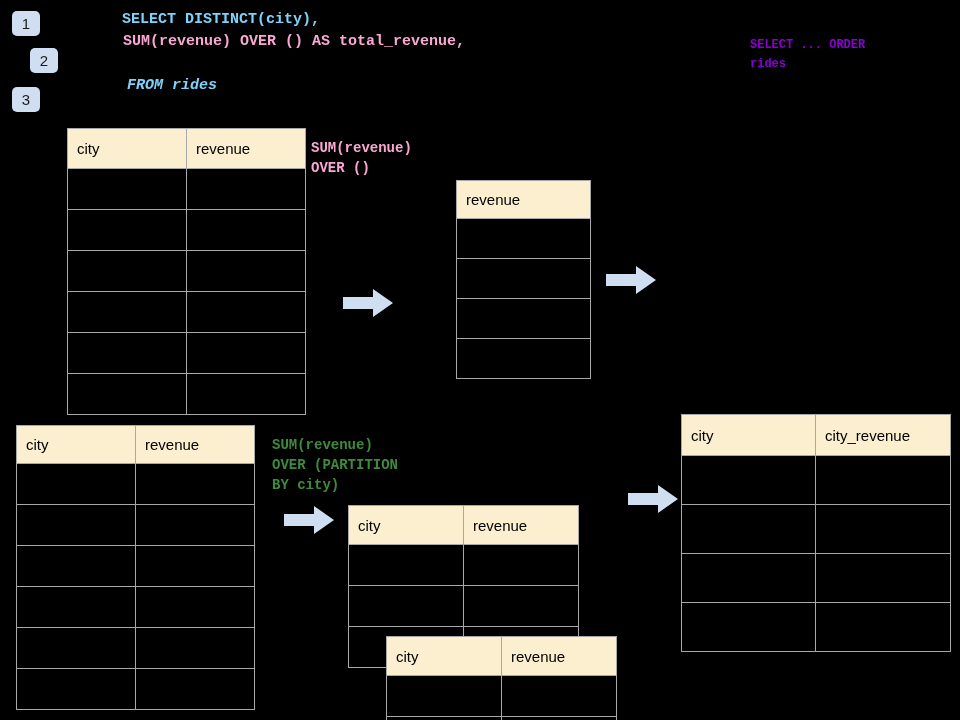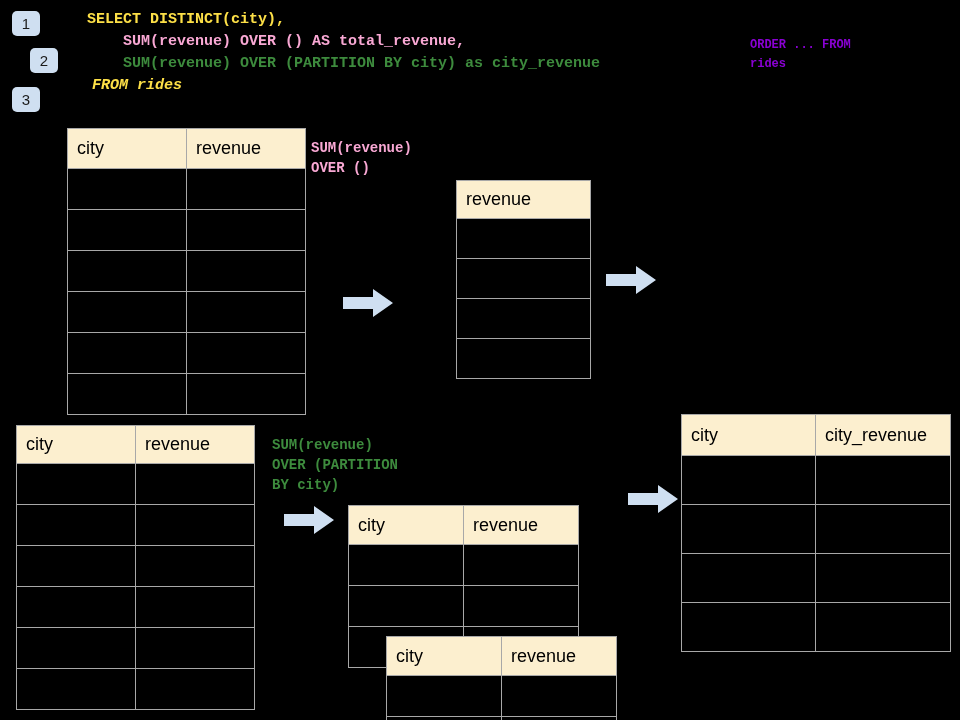--- a/index.html
+++ b/index.html
@@ -33,21 +33,21 @@
   
   .code {
     position: absolute;
     font-family: "Liberation Mono", "DejaVu Sans Mono", monospace;
     font-size: 15px;
     font-weight: bold;
     line-height: 22px;
     white-space: pre;
     letter-spacing: 0px;
   }
-  .c-purple { color: #fde047; }
+  .c-purple { color: #7dd3fc; margin-left: 35px; }
   .c-red    { color: #f9a8d4; }
   .c-green  { color: #3d8b3d; }
 
   .note {
     position: absolute;
     font-family: "Liberation Mono", "DejaVu Sans Mono", monospace;
     font-size: 14px;
     font-weight: bold;
     line-height: 20px;
     white-space: pre;
@@ -71,21 +71,21 @@
   }
   .tbl td {
     border: 1px solid #a8a8a8;
     background: #000000;
     padding: 0;
   }
   .tbl td.hd {
     background: #fcefcf;
     color: #000000;
     font-family: "Liberation Sans", sans-serif;
-    font-size: 18px;
+    font-size: 15px;
     padding: 0 0 0 9px;
     vertical-align: middle;
     white-space: nowrap;
   }
 
   
   .arrow {
     position: absolute;
     width: 50px;
     height: 30px;
@@ -95,24 +95,23 @@
 <body>
 
 <div id="stage">
 
   <div class="badge" style="left:12px; top:11px;">1</div>
   <div class="badge" style="left:30px; top:48px;">2</div>
   <div class="badge" style="left:12px; top:87px;">3</div>
 
   <div class="code c-purple" style="left:87px; top:9px;">SELECT DISTINCT(city),</div>
   <div class="code c-red" style="left:87px; top:31px;">    SUM(revenue) OVER () AS total_revenue,</div>
-  <div class="code c-green" style="left:87px; top:53px;">    SUM(revenue) OVER (PARTITION BY city) as city_revenue</div>
   <div class="code c-purple" style="left:74px; top:75px;font-style:italic;">  FROM rides</div>
 
-  <div class="note-small" style="left:750px; top:36px;">ORDER ... FROM
+  <div class="note-small" style="left:750px; top:36px;">SELECT ... ORDER
 rides</div>
 
   <div class="note c-red" style="left:311px; top:138px;">SUM(revenue)
 OVER ()</div>
 
   <div class="note c-green" style="left:272px; top:435px;">SUM(revenue)
 OVER (PARTITION
 BY city)</div>
 
   <table class="tbl" id="tbl-source-top" style="left:67px; top:128px; width:238px;">

